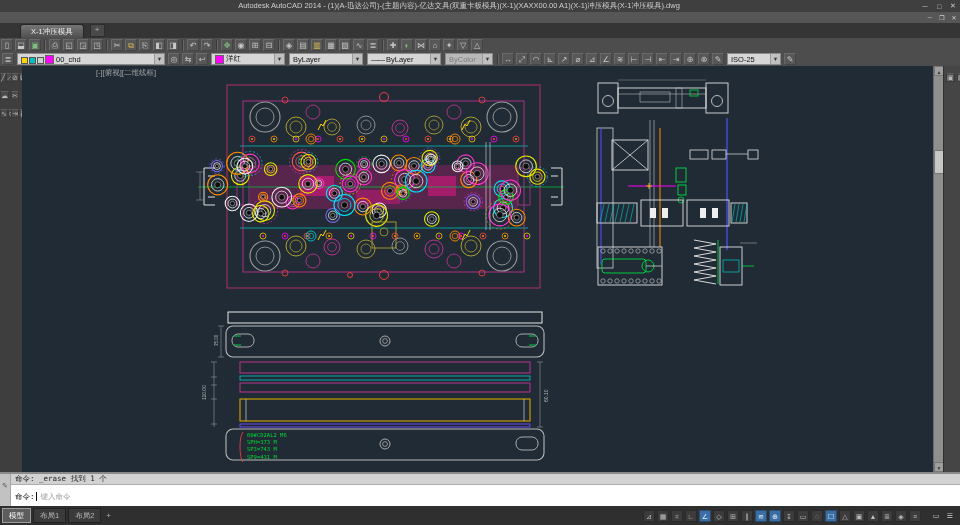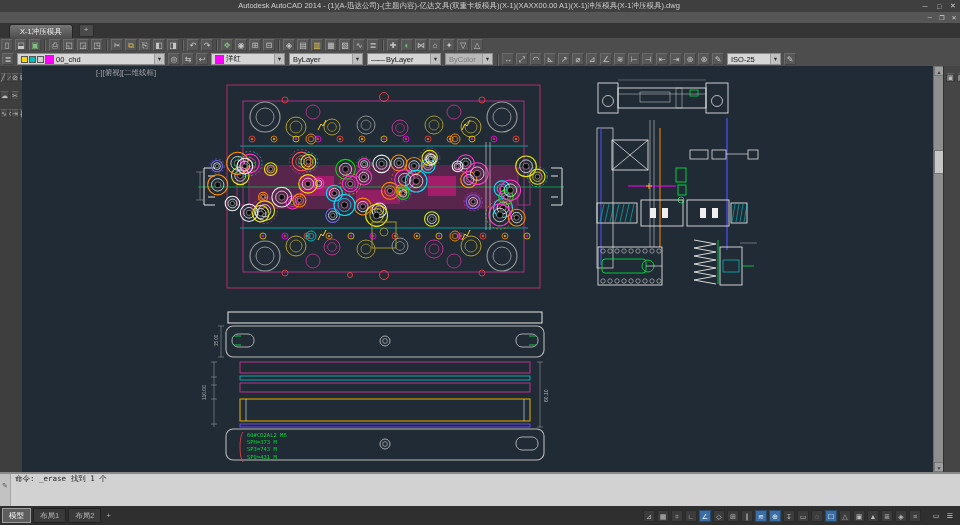--- a/index.html
+++ b/index.html
@@ -12,34 +12,34 @@
   .winctl{width:14px;font-size:7px;color:#c9c9c9;text-align:center;}
   
   #menubar{position:absolute;left:0;top:12px;width:960px;height:11px;background:#565656;
            display:flex;align-items:center;border-bottom:1px solid #3a3a3a;}
   .menu-item{font-size:7.5px;color:#e3e3e3;padding:0 6px;}
   #doc-controls{margin-left:auto;display:flex;}
   .docctl{width:12px;font-size:6px;color:#d5d5d5;text-align:center;}
   
   #filetabs{position:absolute;left:0;top:23px;width:960px;height:15px;background:#353535;
             display:flex;align-items:flex-end;}
-  #file-tab{margin-left:9px;height:13px;padding:0 10px;background:linear-gradient(#767676,#4e4e4e);
+  #file-tab{margin-left:20px;height:13px;padding:0 10px;background:linear-gradient(#767676,#4e4e4e);
             border:1px solid #262626;border-bottom:none;border-radius:3px 3px 0 0;
             font-size:7.5px;color:#efefef;line-height:13px;}
   #new-tab-btn{margin-left:6px;width:13px;height:11px;background:#4a4a4a;border:1px solid #2d2d2d;
             color:#bbb;font-size:8px;line-height:10px;text-align:center;margin-bottom:1px;}
   
   .tbrow{position:absolute;left:0;width:960px;height:14px;background:#4d4d4d;border-bottom:1px solid #3a3a3a;
          display:flex;align-items:center;}
   #toolbar1{top:38px;} #toolbar2{top:52px;}
   .ib{width:12px;height:12px;line-height:11px;font-size:8px;text-align:center;color:#c6c6c6;
       background:#575757;border:1px solid #454545;border-top-color:#6a6a6a;border-left-color:#6a6a6a;
       box-sizing:border-box;margin:0 1px;display:inline-block;flex:0 0 auto;}
   .tbsep{width:1px;height:11px;background:#3a3a3a;border-right:1px solid #686868;margin:0 2px;flex:0 0 auto;}
-  .dd{height:12px;background:#d6d6d6;border:1px solid #8b8b8b;display:flex;align-items:center;
+  .dd{height:12px;background:#d6d6d6;border:1px solid #8b8b8b;display:flex;align-items:flex-end;
       font-size:7.5px;color:#111;padding:0 0 0 3px;box-sizing:border-box;flex:0 0 auto;margin:0 2px;}
   .dd .arw{margin-left:auto;width:9px;height:10px;background:#c0c0c0;border-left:1px solid #999;
       font-size:5.5px;line-height:10px;text-align:center;color:#333;}
   .dd.disabled{background:#b9b9b9;color:#7c7c7c;}
   .sw{width:7px;height:7px;display:inline-block;margin-right:2px;border:1px solid #666;}
   .laydot{width:5px;height:5px;display:inline-block;margin-right:1px;border:1px solid #555;}
   
   #main{position:absolute;left:0;top:66px;width:960px;height:406px;}
   .vtb{position:absolute;top:0;height:406px;background:#3e3e3e;border-right:1px solid #2e2e2e;}
   #vtb1{left:0;width:11px;} #vtb2{left:11px;width:11px;}
@@ -631,20 +631,25 @@
       <span class="sarr" style="top:396px">▼</span>
     </div>
 
     <div id="vtbr"><span class="vib" style="margin: 2.5px 0px 2.5px 2px; width: 12px;">▣</span><span class="vib" style="margin: 2.5px 0px 2.5px 2px; width: 12px;">▤</span></div>
   </div>
 
   <div id="cmdwin">
     <div id="cmd-strip">✎</div>
     <div id="cmd-body">
       <div class="cmd-line">命令: _erase 找到 1 个</div>
+      <div id="cmd-input">
+        <span id="cmd-prompt">命令:</span>
+        <span id="caret"></span>
+        <span id="cmd-ph">键入命令</span>
+      </div>
     </div>
   </div>
 
   <div id="statusbar">
     <span class="ltab active">模型</span>
     <span class="ltab">布局1</span>
     <span class="ltab">布局2</span>
     <span id="tab-plus">+</span>
     <span id="status-icons">
         <span class="sic">⊿</span>

